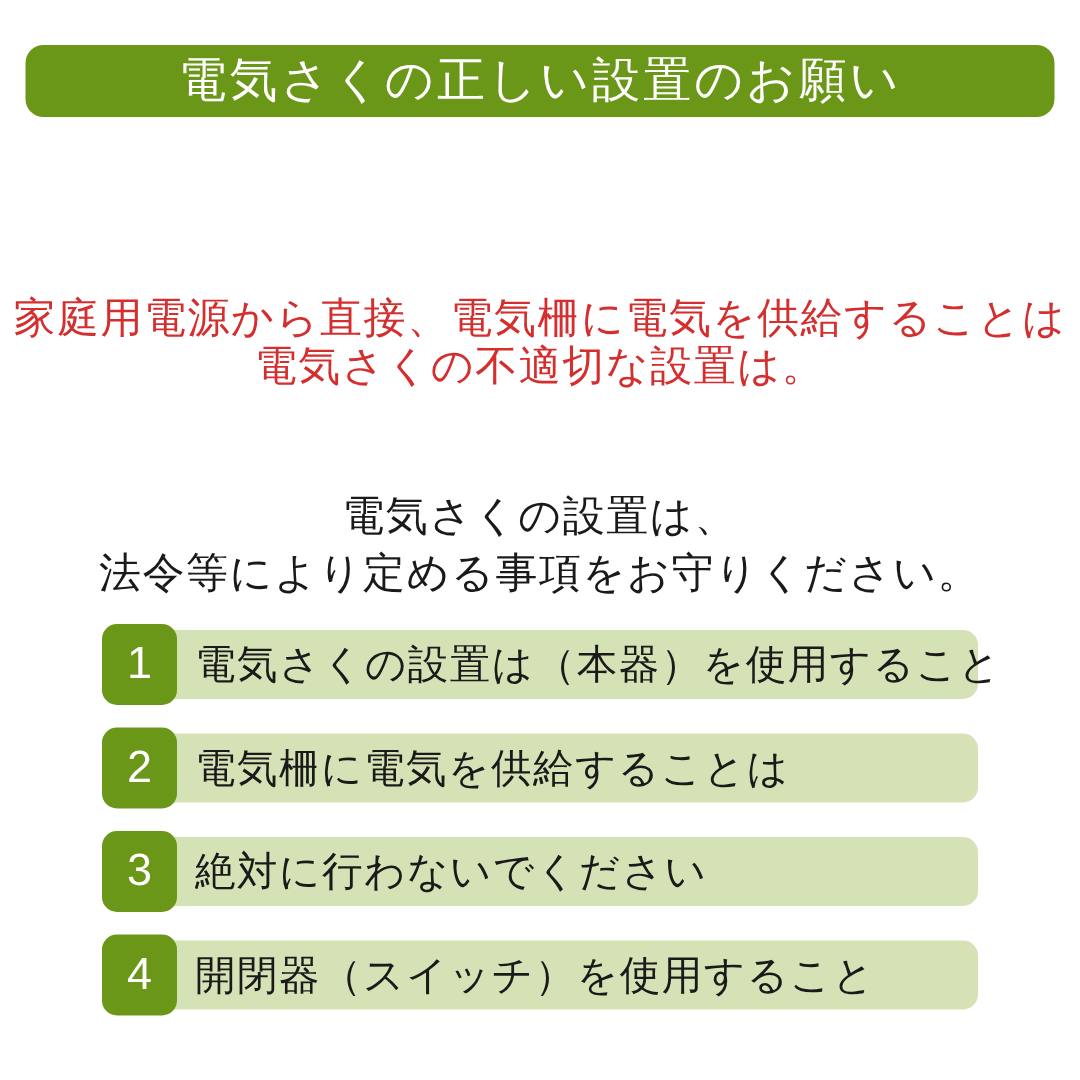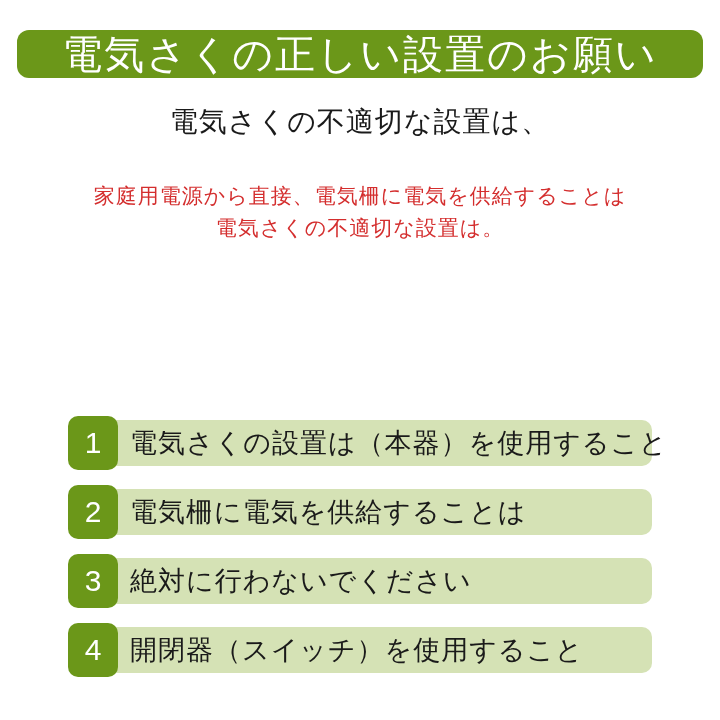--- a/index.html
+++ b/index.html
@@ -23,42 +23,42 @@
     width: 686px;
     height: 48px;
     background: var(--accent-green, #6b9719);
     border-radius: 12px;
     display: flex;
     align-items: center;
     justify-content: center;
   }
   .header-banner .title {
     color: #ffffff;
-    font-size: 40px;
+    font-size: 32px;
     letter-spacing: 2px;
     white-space: nowrap;
   }
   
   .text-block {
     position: absolute;
     left: 0;
     width: 720px;
     text-align: center;
     white-space: nowrap;
   }
   .intro-block {
     top: 103px;
     font-size: 28px;
     line-height: 38px;
     color: var(--text-black, #1a1a1a);
     letter-spacing: 1px;
   }
   .warning-block {
-    top: 180px;
-    font-size: 21px;
+    top: 196px;
+    font-size: 28px;
     line-height: 32px;
     color: var(--warning-red, #d42e2e);
     letter-spacing: 1px;
   }
   .notice-block {
     top: 325px;
     font-size: 28px;
     line-height: 38px;
     color: var(--text-black, #1a1a1a);
     letter-spacing: 1px;
@@ -114,28 +114,31 @@
 </head>
 <body>
 
 <div class="canvas">
 
   <div class="header-banner">
     <span class="title">電気さくの正しい設置のお願い</span>
   </div>
 
   <div class="text-block intro-block">
-    <div>電気さくの不適切な設置は、</div>
   </div>
 
   <div class="text-block warning-block">
     <div>家庭用電源から直接、電気柵に電気を供給することは</div>
     <div>電気さくの不適切な設置は。</div>
   </div>
 
+  <div class="text-block notice-block">
+    <div>電気さくの設置は、</div>
+    <div>法令等により定める事項をお守りください。</div>
+  </div>
 
   <div class="rules-list">
 
     <div class="rule-row">
       <div class="rule-bar"></div>
       <div class="rule-number">1</div>
       <div class="rule-label">電気さくの設置は（本器）を使用すること</div>
     </div>
 
     <div class="rule-row">

